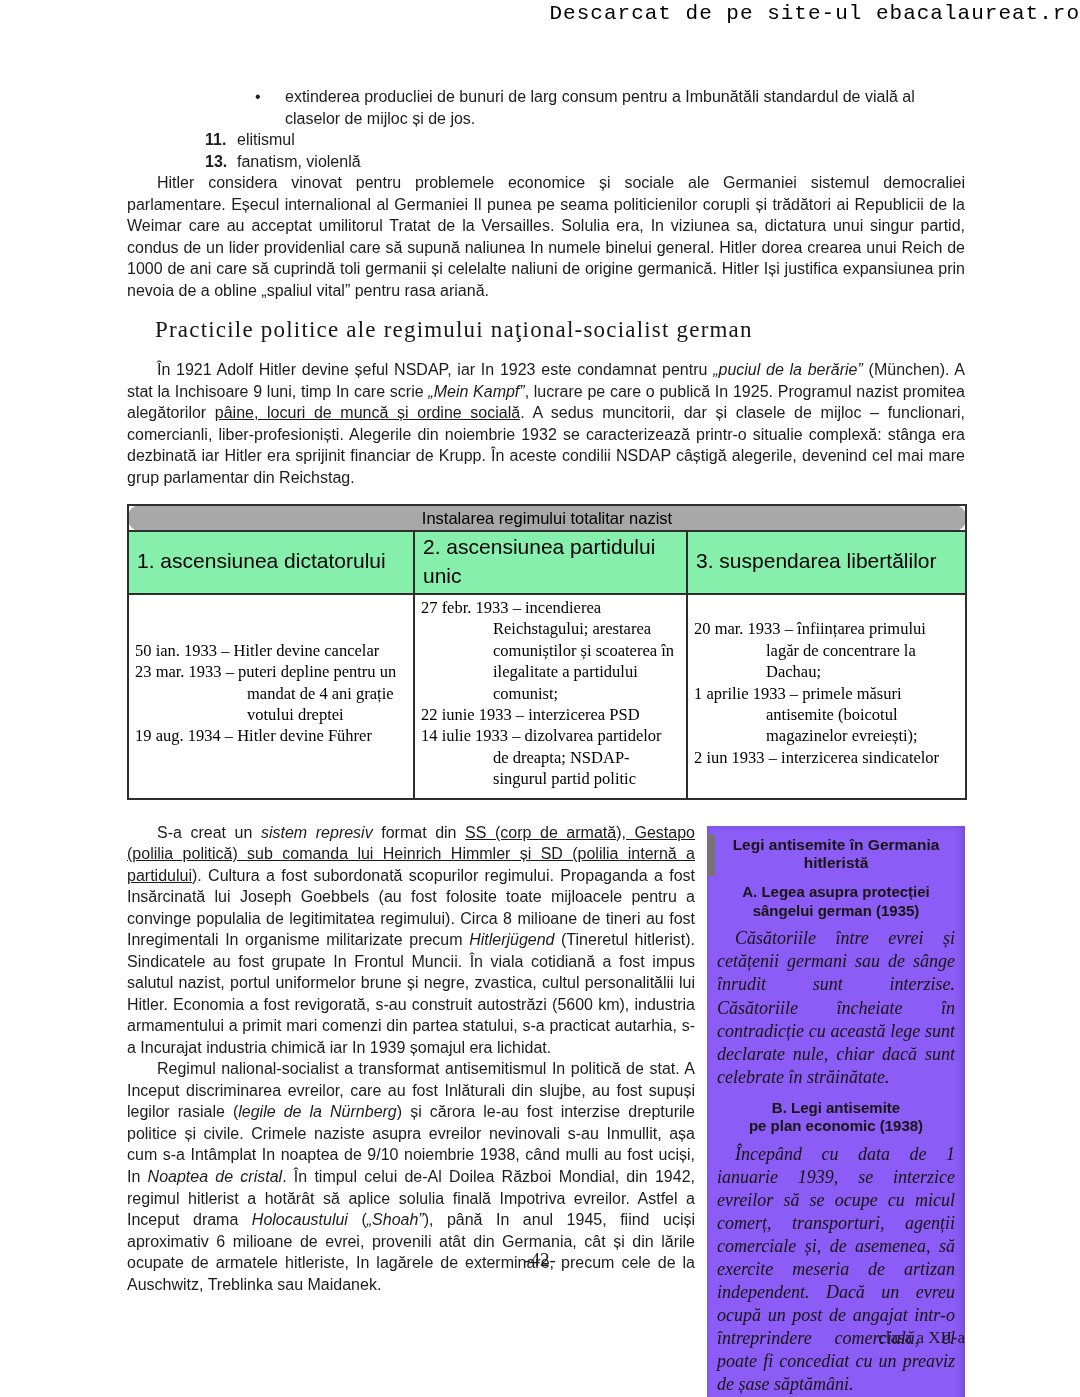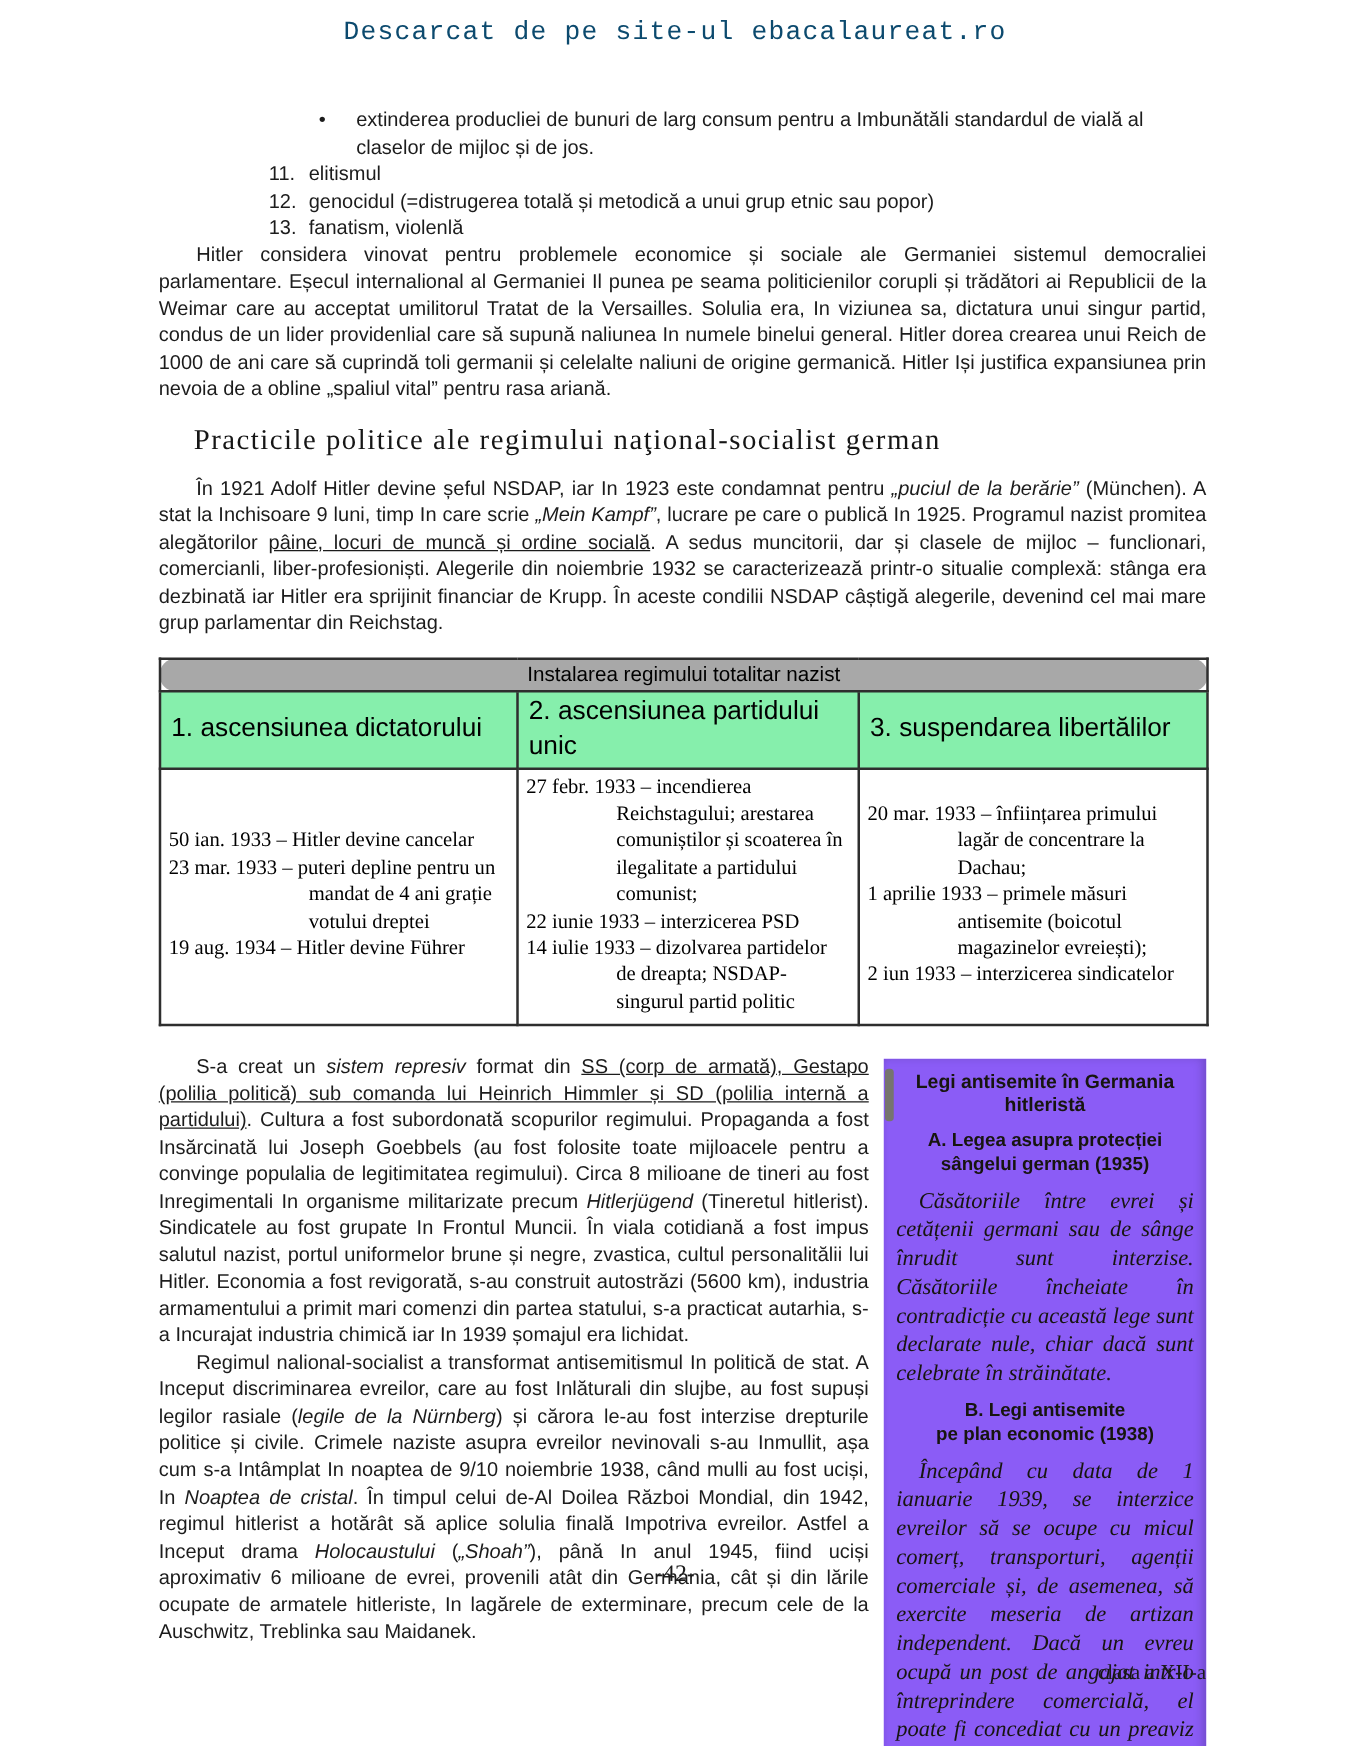--- a/index.html
+++ b/index.html
@@ -2,30 +2,30 @@
 <html><head>
 <meta charset="utf-8">
 <style>
   html,body{margin:0;padding:0;background:#ffffff;}
   .page{
     position:relative; width:1080px; height:1397px; background:#ffffff;
     font-family:"Liberation Sans", sans-serif; font-size:16px; line-height:1.345;
     color:#1c1c1c; overflow:hidden;
   }
   .watermark{
-    position:absolute; top:13px; left:0; width:100%; text-align:center;
+    position:absolute; top:0; left:0; width:100%; text-align:right;
     font-family:"Liberation Mono", monospace; font-size:21px; letter-spacing:1px;
-    color:#0c4a6e; user-select:none;
+    color:#000000; user-select:none;
   }
   .content{ position:absolute; left:127px; top:0; width:838px; }
 
   .bullet-row{ margin:86px 0 0 128px; display:flex; }
   .bullet{ width:30px; flex:0 0 30px; }
   .num-row{ margin-left:78px; display:flex; }
-  .num{ width:32px; flex:0 0 32px; font-weight:normal;margin-left:10px; }
+  .num{ width:32px; flex:0 0 32px; font-weight:bold; }
 
   .para{ margin:0; text-align:justify; text-indent:30px; }
 
   .heading{
     margin:14px 0 14px 28px; font-family:"Liberation Serif", serif;
     font-size:23px; font-weight:normal; letter-spacing:1.2px; color:#161616; line-height:1.3;
   }
 
   .i{ font-style:italic; }
   .b{ font-weight:bold; }
@@ -95,24 +95,20 @@
     <div class="bullet-row">
       <span class="bullet">•</span>
       <span>extinderea producliei de bunuri de larg consum pentru a Imbunătăli standardul de vială al claselor de mijloc și de jos.</span>
     </div>
 
     <div class="num-row">
       <span class="num">11.</span>
       <span>elitismul</span>
     </div>
     <div class="num-row">
-      <span class="num">12.</span>
-      <span>genocidul (=distrugerea totală și metodică a unui grup etnic sau popor)</span>
-    </div>
-    <div class="num-row">
       <span class="num">13.</span>
       <span>fanatism, violenlă</span>
     </div>
 
     <p class="para">Hitler considera vinovat pentru problemele economice și sociale ale Germaniei sistemul democraliei parlamentare. Eșecul internalional al Germaniei Il punea pe seama politicienilor corupli și trădători ai Republicii de la Weimar care au acceptat umilitorul Tratat de la Versailles. Solulia era, In viziunea sa, dictatura unui singur partid, condus de un lider providenlial care să supună naliunea In numele binelui general. Hitler dorea crearea unui Reich de 1000 de ani care să cuprindă toli germanii și celelalte naliuni de origine germanică. Hitler Iși justifica expansiunea prin nevoia de a obline „spaliul vital” pentru rasa ariană.</p>
 
     <h2 class="heading">Practicile politice ale regimului naţional-socialist german</h2>
 
     <p class="para"><span>În 1921 Adolf Hitler devine șeful NSDAP, iar In 1923 este condamnat pentru </span><span class="i">„puciul de la berărie”</span><span> (München). A stat la Inchisoare 9 luni, timp In care scrie </span><span class="i">„Mein Kampf”</span><span>, lucrare pe care o publică In 1925. Programul nazist promitea alegătorilor </span><span class="u">pâine, locuri de muncă și ordine socială</span><span>. A sedus muncitorii, dar și clasele de mijloc – funclionari, comercianli, liber-profesioniști. Alegerile din noiembrie 1932 se caracterizează printr-o situalie complexă: stânga era dezbinată iar Hitler era sprijinit financiar de Krupp. În aceste condilii NSDAP câștigă alegerile, devenind cel mai mare grup parlamentar din Reichstag.</span></p>
 

